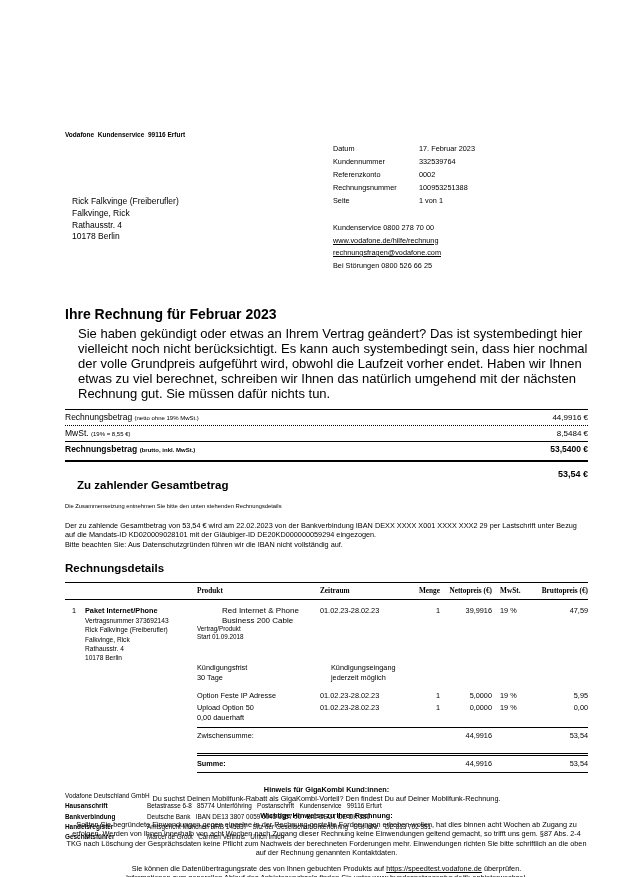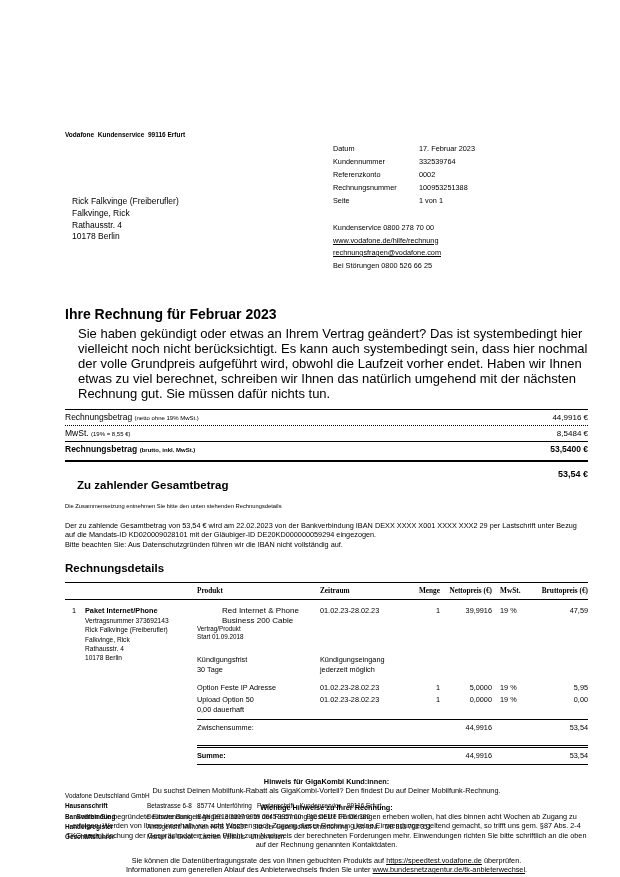--- a/index.html
+++ b/index.html
@@ -54,21 +54,21 @@
   .c-brutto{ text-align:right; }
 
   .dbody { display:flex; }
   .dleft { width:132px; flex:none; display:flex; padding-top:6px; }
   .dpos { width:20px; padding-left:7px; box-sizing:border-box; }
   .dinfo-title { font-size:7.3px; font-weight:bold; line-height:9.5px; }
   .dinfo-line { font-size:6.6px; line-height:9.4px; }
   .dright { width:391px; flex:none; }
   .item { display:grid; grid-template-columns:123px 85px 35px 52px 40px 56px; }
   .item1 { margin-top:6px; }
-  .item2 { margin-top:14px; }
+  .item2 { margin-top:22px;gap:11px; }
   .item3 { margin-top:9px; }
   .item4 { margin-top:3px; }
   .p-name { font-size:8px; line-height:9.6px;padding-left:25px; }
   .p-sub { font-size:6.3px; line-height:8px; }
   .twoline { line-height:9.4px; }
   .zsum { display:grid; grid-template-columns:123px 85px 35px 52px 40px 56px;
           border-top:1px solid #000; margin-top:5px; padding:3px 0; }
   .gsum { display:grid; grid-template-columns:123px 85px 35px 52px 40px 56px;
           border-top:3px double #000; border-bottom:1px solid #000;
           margin-top:10px; padding:3px 0 4px 0; }

